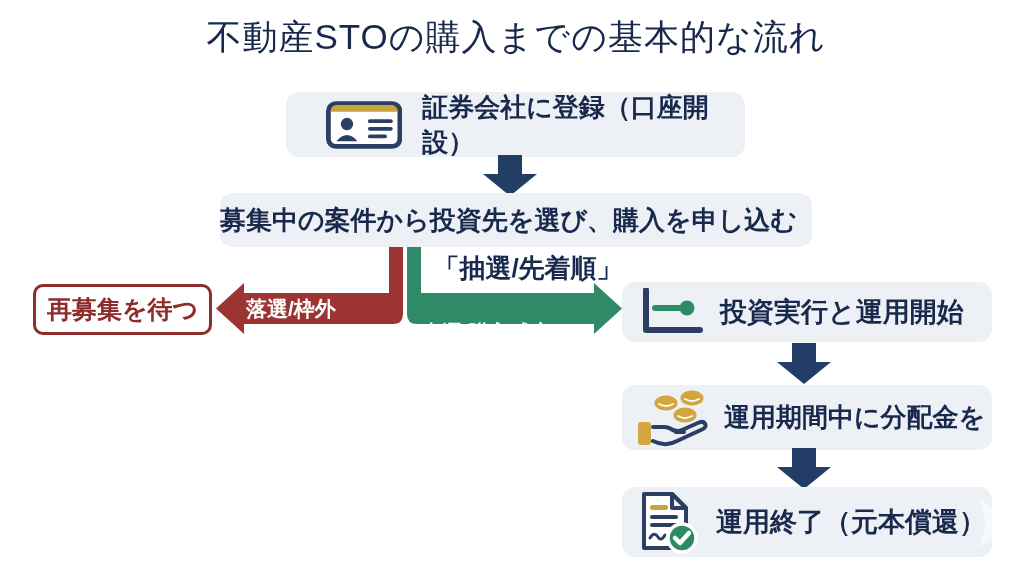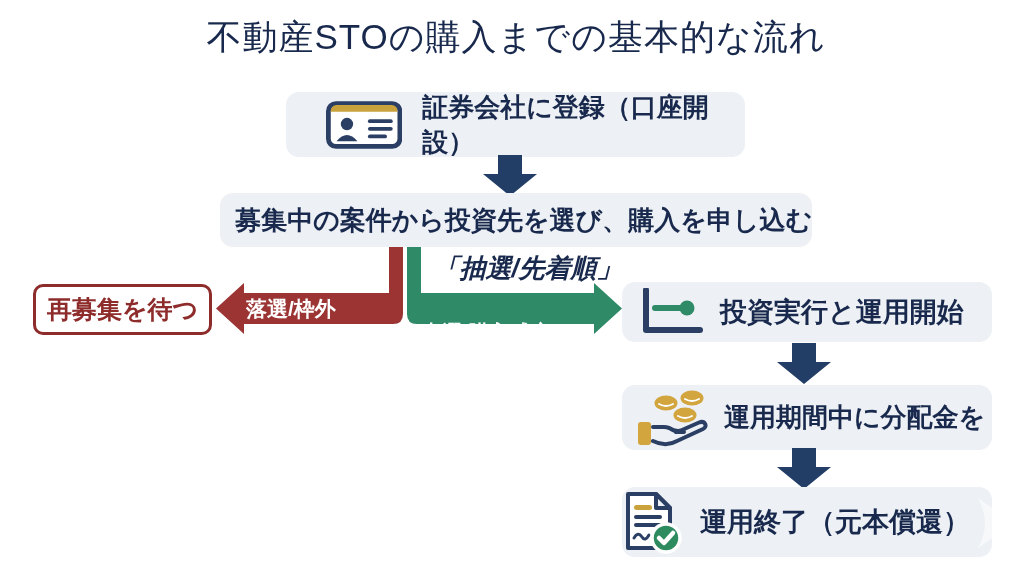--- a/index.html
+++ b/index.html
@@ -12,36 +12,36 @@
     top:14px;left:4px;width:1024px;text-align:center;
     font-size:35px;font-weight:400;color:var(--navy-dark);letter-spacing:1px;
   }
   .step-box{
     background:var(--box-bg);border-radius:13px;display:flex;align-items:center;
     box-sizing:border-box;
   }
   .step-text{font-weight:800;color:var(--navy-dark);}
   #box-register{left:286px;top:92px;width:459px;height:65px;padding-left:40px;gap:20px;}
   #box-register .step-text{font-size:26px;}
-  #box-apply{left:220px;top:193px;width:592px;height:54px;justify-content:flex-end;}
+  #box-apply{left:220px;top:193px;width:592px;height:54px;justify-content:flex-start;}
   #box-apply .step-text{font-size:26px;}
   #box-invest{left:622px;top:282px;width:370px;height:60px;padding-left:18px;gap:16px;}
   #box-invest .step-text{font-size:27px;}
   #box-dividend{left:622px;top:385px;width:370px;height:65px;padding-left:14px;gap:12px;}
   #box-dividend .step-text{font-size:26px;line-height:1.18;}
-  #box-end{left:622px;top:487px;width:370px;height:70px;gap:18px;}
+  #box-end{left:622px;top:487px;width:370px;height:70px;padding-left:16px;gap:18px;}
   #box-end .step-text{font-size:27px;}
   .down-arrow{width:54px;height:41px;}
   #arrow-1{left:483px;top:155px;}
   #arrow-2{left:777px;top:343px;}
   #arrow-3{left:777px;top:448px;}
   #branch-svg{left:0;top:245px;}
   #label-selection{
     left:423px;top:251px;width:210px;text-align:center;
-    font-size:26px;font-weight:800;color:var(--navy-dark);font-style:italic;
+    font-size:26px;font-weight:800;color:var(--navy-dark);
   }
   .arrow-caption{
     top:294px;height:30px;line-height:30px;text-align:left;
     color:#ffffff;font-weight:800;font-size:21px;
   }
   #caption-lose{left:246px;width:156px;}
   #caption-win{left:421px;width:173px;margin-top:24px;}
   #box-redo{
     left:33px;top:284px;width:179px;height:51px;
     background:#ffffff;border:3px solid var(--red-dark);border-radius:10px;

